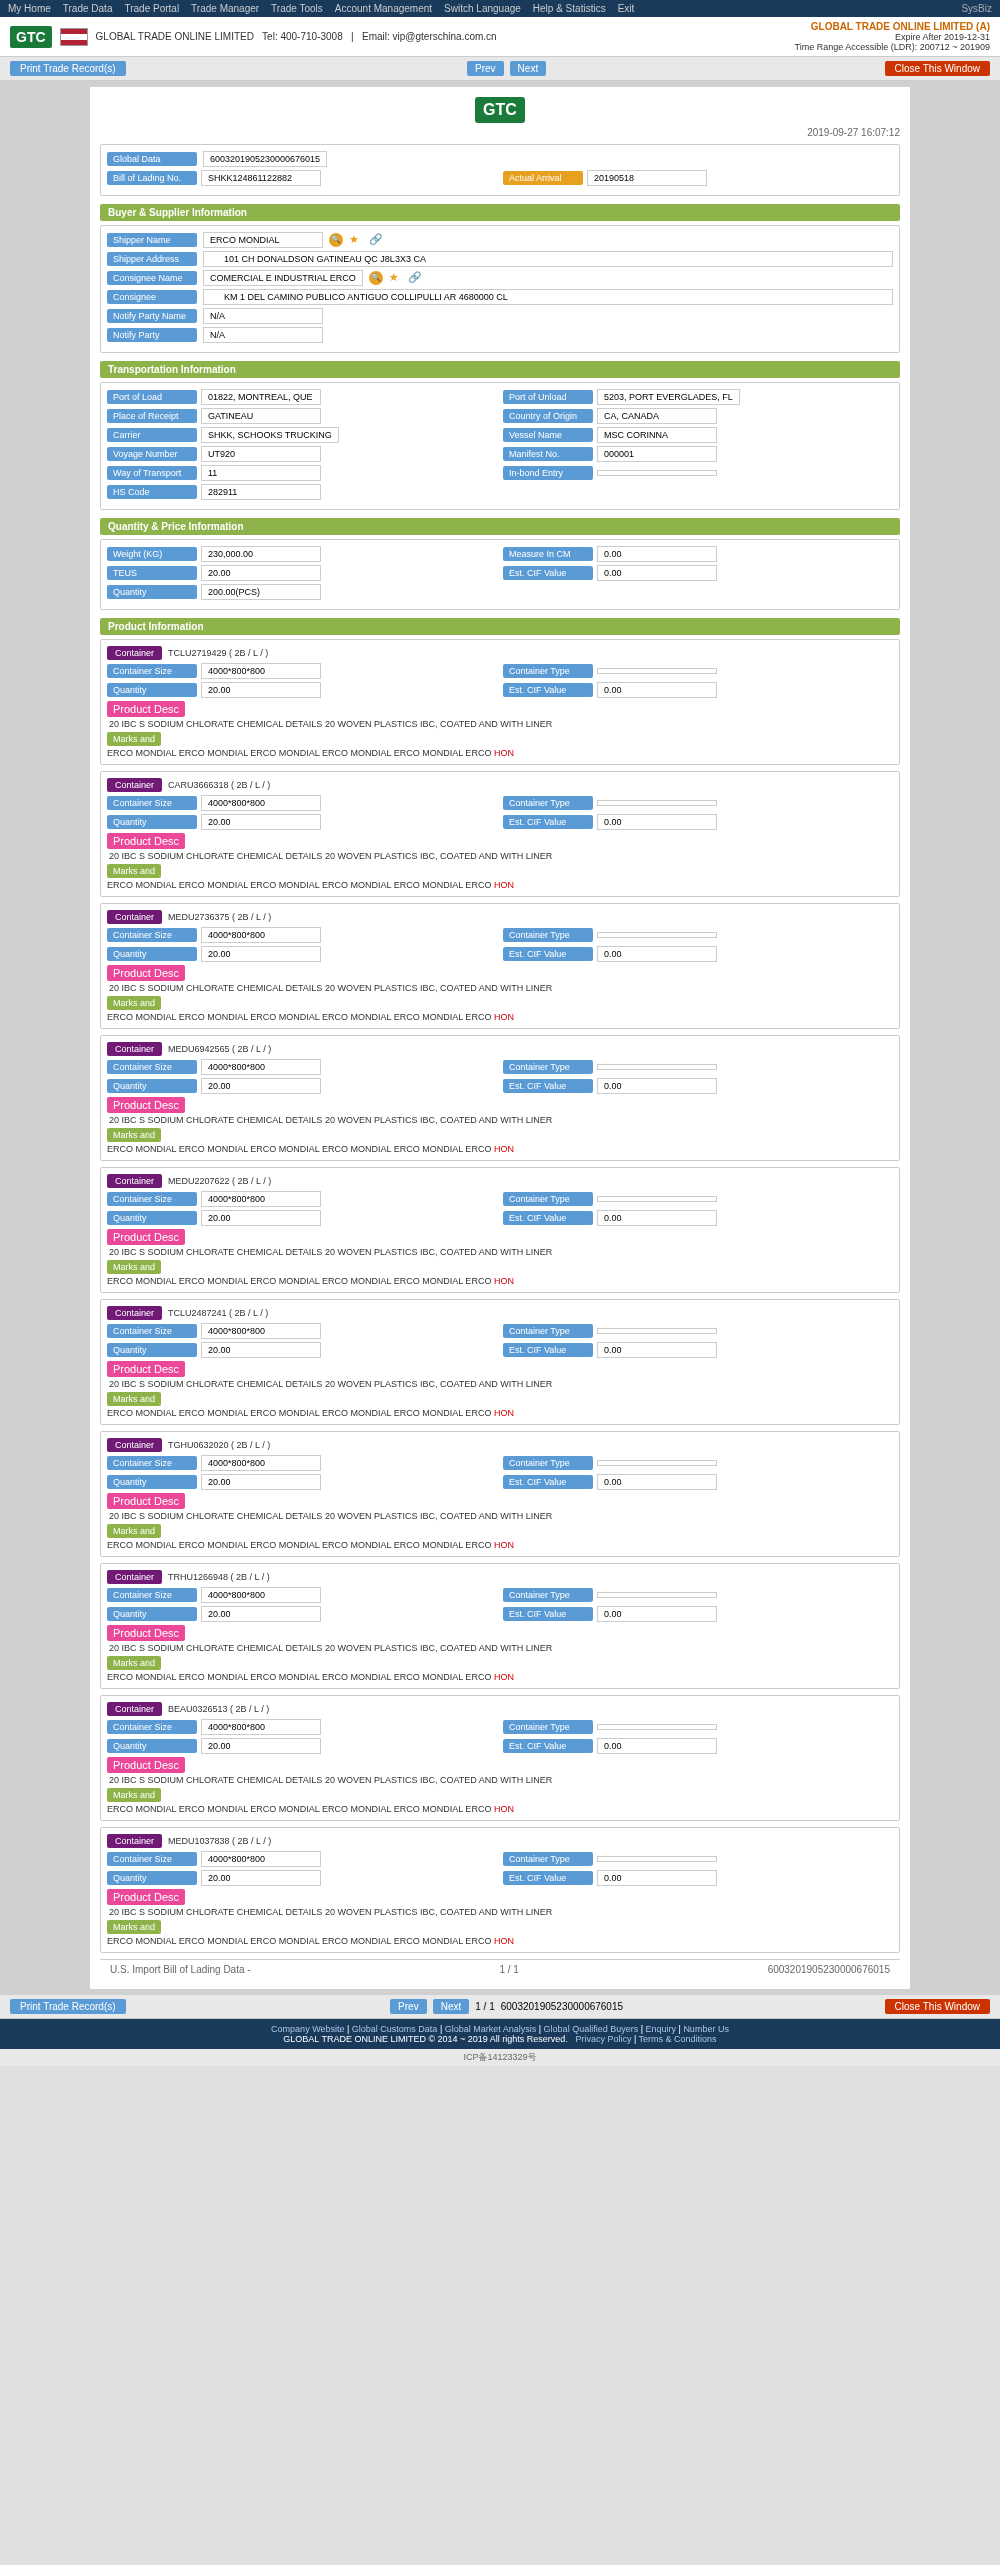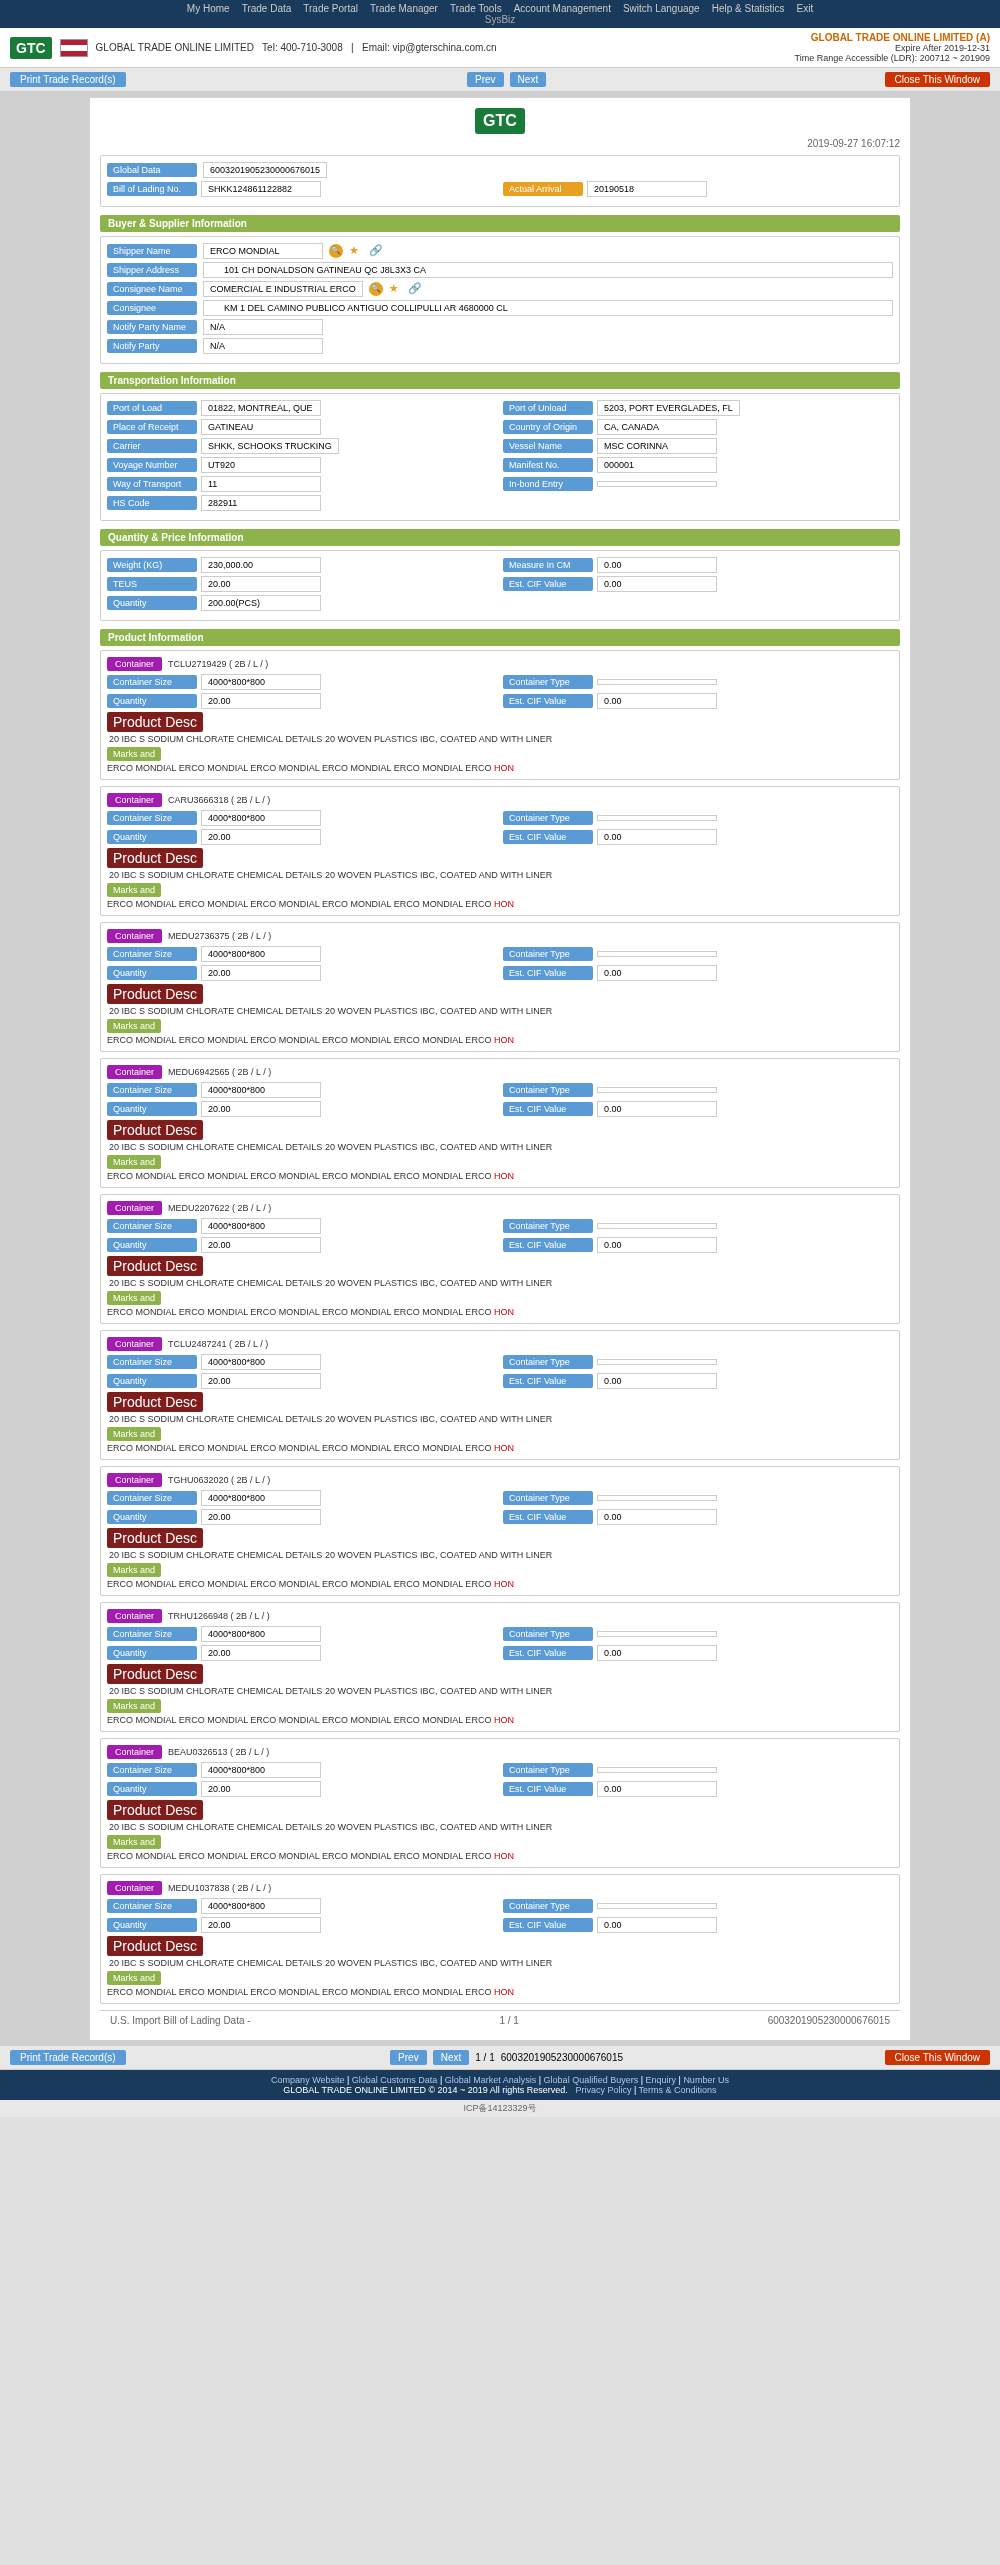--- a/index.html
+++ b/index.html
@@ -1,19 +1,19 @@
 <!DOCTYPE html>
 <html><head>
   <meta charset="utf-8">
   <style>
     * { margin: 0; padding: 0; box-sizing: border-box; }
     body { font-family: Arial, sans-serif; font-size: 11px; background: #e0e0e0; width: 1000px; }
     
     
-    .top-nav { background: #1a3a5c; color: white; display: flex; align-items: center; padding: 3px 8px; font-size: 10px; justify-content: space-between; flex-direction: column; }
+    .top-nav { background: #1a3a5c; color: white; display: flex; align-items: center; padding: 3px 8px; font-size: 10px; justify-content: space-between; }
     .top-nav-left { display: flex; align-items: center; gap: 12px; }
     .top-nav a { color: #ccc; text-decoration: none; font-size: 10px; }
     .top-nav-right { color: #aaa; font-size: 10px; }
     
     
     .gtc-header { background: white; display: flex; align-items: center; padding: 4px 10px; border-bottom: 1px solid #ccc; justify-content: space-between; }
     .gtc-logo-area { display: flex; align-items: center; gap: 8px; }
     .gtc-logo { background: #1a7a3a; color: white; font-weight: bold; font-size: 14px; padding: 3px 6px; border-radius: 2px; }
     .gtc-flag { width: 28px; height: 18px; background: linear-gradient(180deg, #b22234 33%, white 33%, white 66%, #b22234 66%); border: 1px solid #999; display: inline-flex; align-items: center; justify-content: center; }
     .gtc-contact { font-size: 10px; color: #333; }
@@ -45,24 +45,24 @@
     
     
     .section-header { background: #8db34a; color: white; padding: 3px 8px; font-size: 10px; font-weight: bold; margin: 8px 0 4px 0; border-radius: 2px; }
     
     
     .section-box { border: 1px solid #ccc; padding: 6px; margin-bottom: 6px; border-radius: 2px; }
     
     
     .container-block { border: 1px solid #ccc; padding: 6px; margin-bottom: 6px; border-radius: 2px; }
     .container-row { display: flex; align-items: center; gap: 6px; margin-bottom: 3px; }
-    .btn-container { background: #a21caf; color: white; padding: 2px 8px; font-size: 9px; border-radius: 2px; border: none; }
+    .btn-container { background: #701a75; color: white; padding: 2px 8px; font-size: 9px; border-radius: 2px; border: none; }
     .container-id { font-size: 9px; color: #333; }
     
-    .product-desc-label { background: #7f1d1d; color: white; padding: 2px 6px; font-size: 14px; border-radius: 2px; display: inline-block; margin-bottom: 2px; }
+    .product-desc-label { background: #ec4899; color: white; padding: 2px 6px; font-size: 11px; border-radius: 2px; display: inline-block; margin-bottom: 2px; }
     .marks-label { background: #8db34a; color: white; padding: 2px 6px; font-size: 9px; border-radius: 2px; display: inline-block; margin-bottom: 2px; }
     .product-text { font-size: 9px; color: #333; margin-bottom: 3px; padding-left: 2px; }
     .marks-text { font-size: 9px; color: #333; }
     .marks-text span.hon { color: #cc0000; }
     
     
     .footer { background: #1a3a5c; color: white; text-align: center; padding: 5px; font-size: 9px; }
     .footer a { color: #adc6e8; text-decoration: none; }
     
     .icp { background: #e8e8e8; text-align: center; padding: 2px; font-size: 9px; color: #666; }

